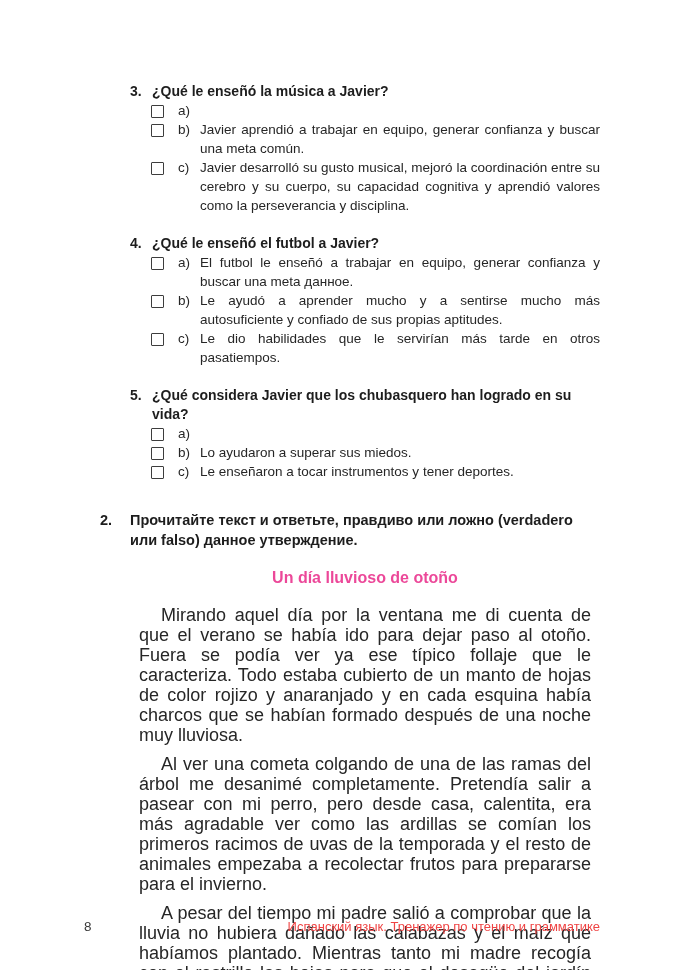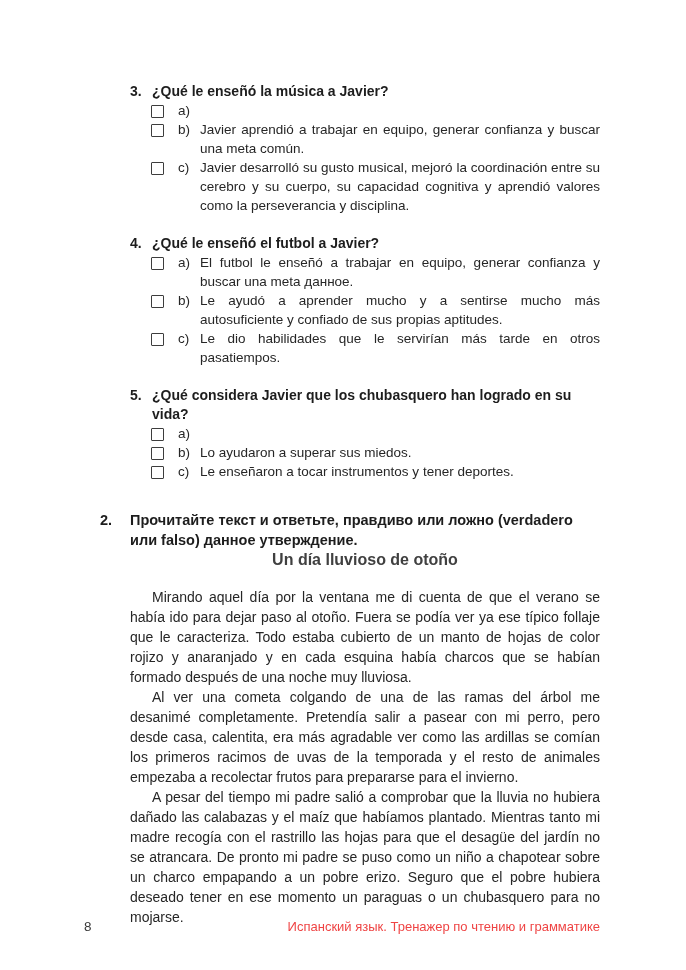--- a/index.html
+++ b/index.html
@@ -60,30 +60,31 @@
     font-weight: bold;
     font-size: 14.5px;
     line-height: 19.5px;
     color: #1d1d1d;
   }
   .task-num { width: 30px; flex: 0 0 30px; }
   .task-text { flex: 1; }
 
   
   .reading-title {
+    margin-top: 18px;
     text-align: center;
     font-weight: bold;
     font-size: 16px;
     line-height: 20px;
-    color: #404040;
+    color: #ec4899;
   }
   .passage { margin-top: 17px; }
   .passage p {
-    margin: 0;
-    font-size: 14px;
+    margin: 9px;
+    font-size: 18px;
     line-height: 20px;
     text-indent: 22px;
     text-align: justify;
   }
 
   
   .footer {
     position: absolute;
     left: 84px;
     right: 86px;

